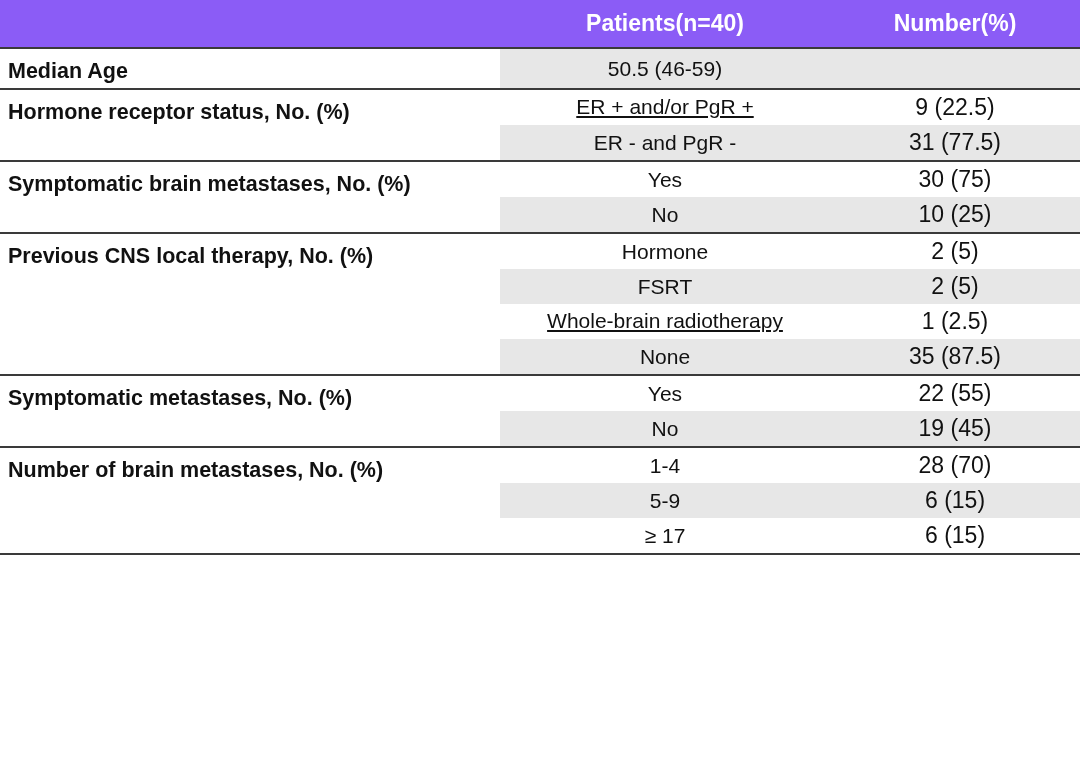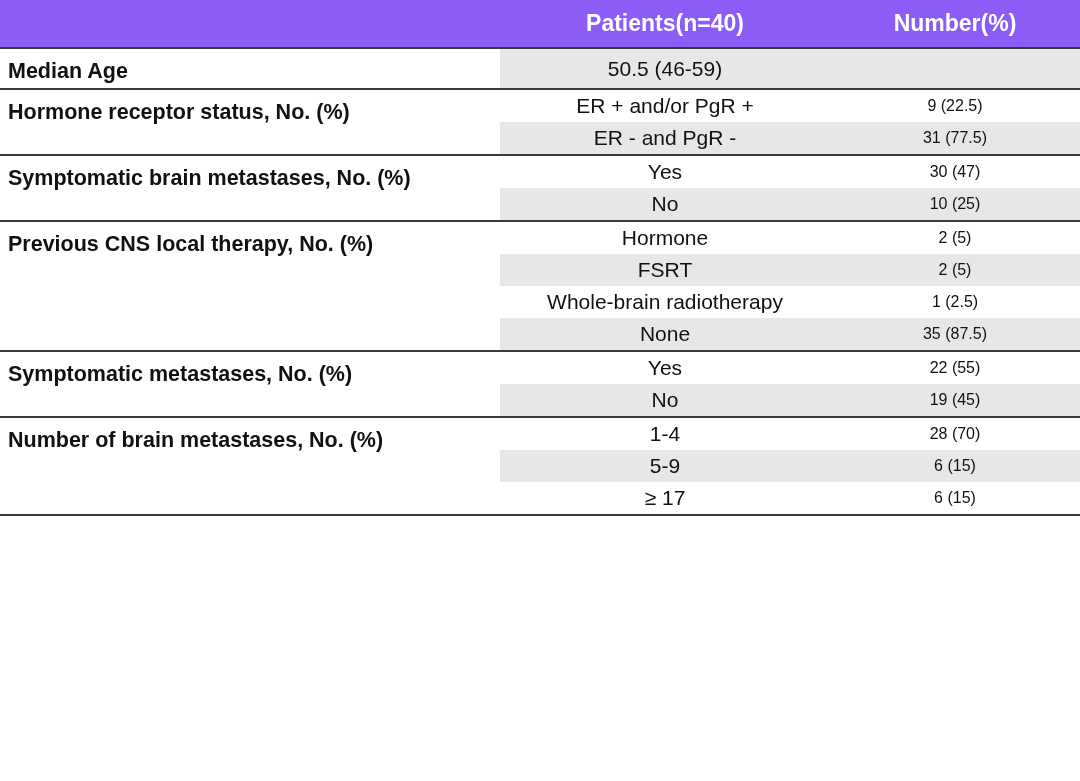--- a/index.html
+++ b/index.html
@@ -46,37 +46,38 @@
     font-size: 21.5px;
     text-align: left;
     padding-left: 8px;
     vertical-align: top;
     padding-top: 10px;
   }
   td.mid-cell, td.right-cell {
     text-align: center;
   }
   td.mid-cell { font-size: 21px; }
-  td.right-cell { font-size: 16px; }
+  td.right-cell { font-size: 23px; }
   td.shade-cell { background: #E7E7E7; text-align: center; }
 
   
   tr.group-start > td {
     border-top: 2px solid #3a3a3a;
   }
   tr.header-rule > th {
     border-bottom: 0;
   }
   tfoot td {
     height: 0;
     padding: 0;
     border-top: 2px solid #3a3a3a;
   }
   .two-line {
     line-height: 1.15;
+    text-decoration: underline;
   }
 </style>
 </head>
 <body>
 
 <table class="data-table">
   <colgroup>
     <col class="col-label">
     <col class="col-mid">
     <col class="col-right">
@@ -99,21 +100,21 @@
         <td class="mid-cell two-line">ER + and/or PgR +</td>
         <td class="right-cell">9 (22.5)</td>
       </tr>
       <tr>
         <td class="mid-cell shade-cell">ER - and PgR -</td>
         <td class="right-cell shade-cell">31 (77.5)</td>
       </tr>
       <tr class="group-start">
         <td class="label-cell" rowspan="2">Symptomatic brain metastases, No. (%)</td>
         <td class="mid-cell">Yes</td>
-        <td class="right-cell">30 (47)</td>
+        <td class="right-cell">30 (75)</td>
       </tr>
       <tr>
         <td class="mid-cell shade-cell">No</td>
         <td class="right-cell shade-cell">10 (25)</td>
       </tr>
       <tr class="group-start">
         <td class="label-cell" rowspan="4">Previous CNS local therapy, No. (%)</td>
         <td class="mid-cell">Hormone</td>
         <td class="right-cell">2 (5)</td>
       </tr>

